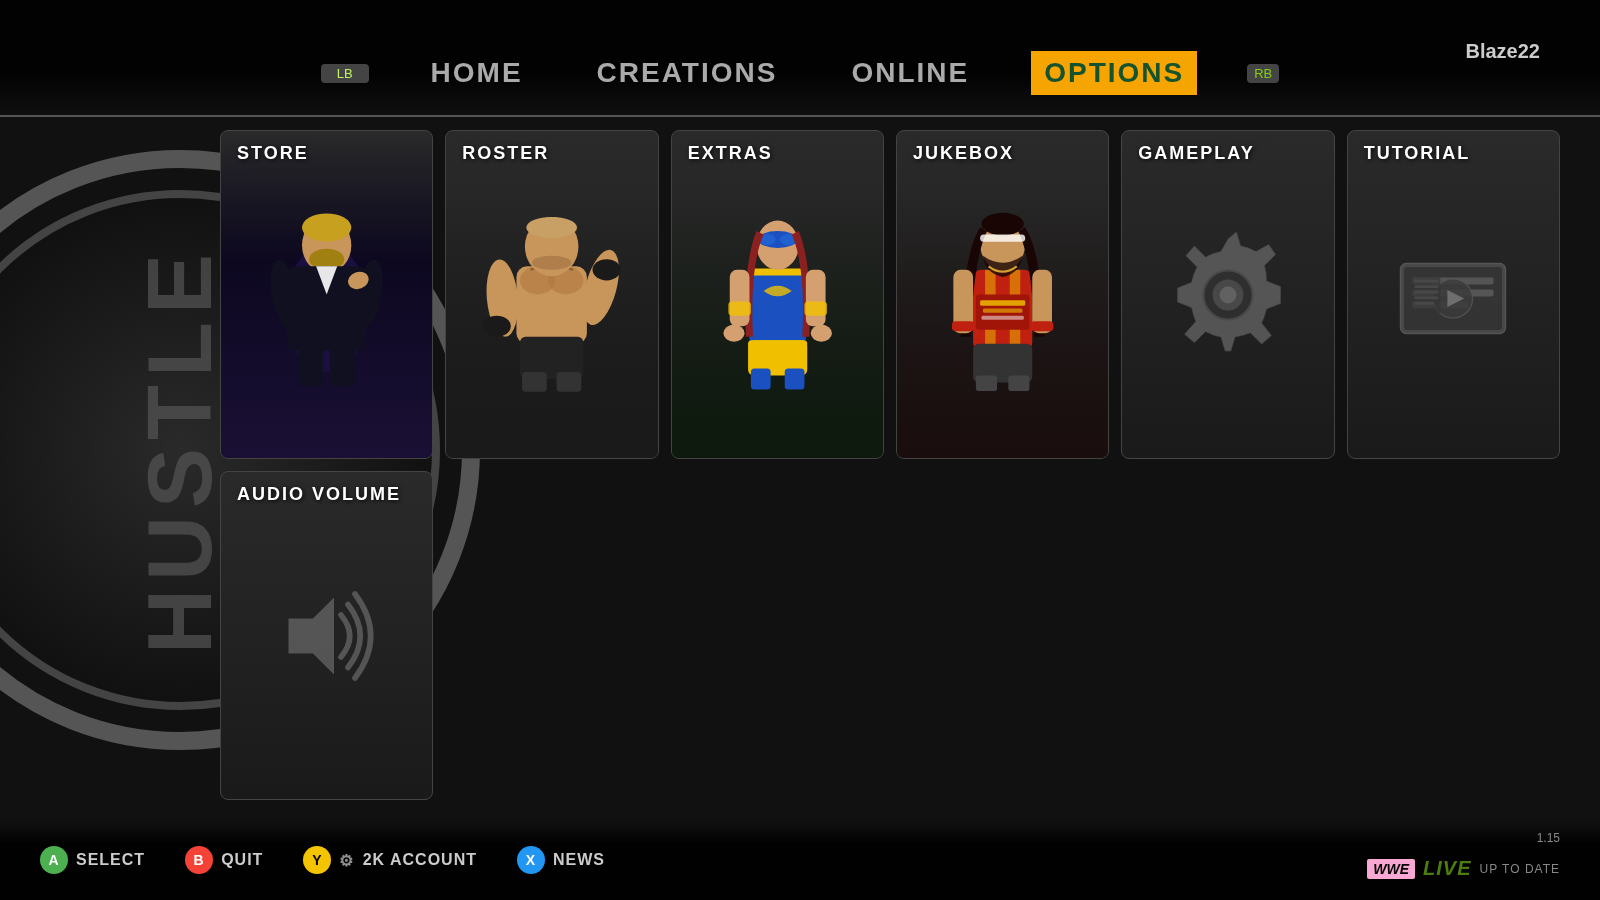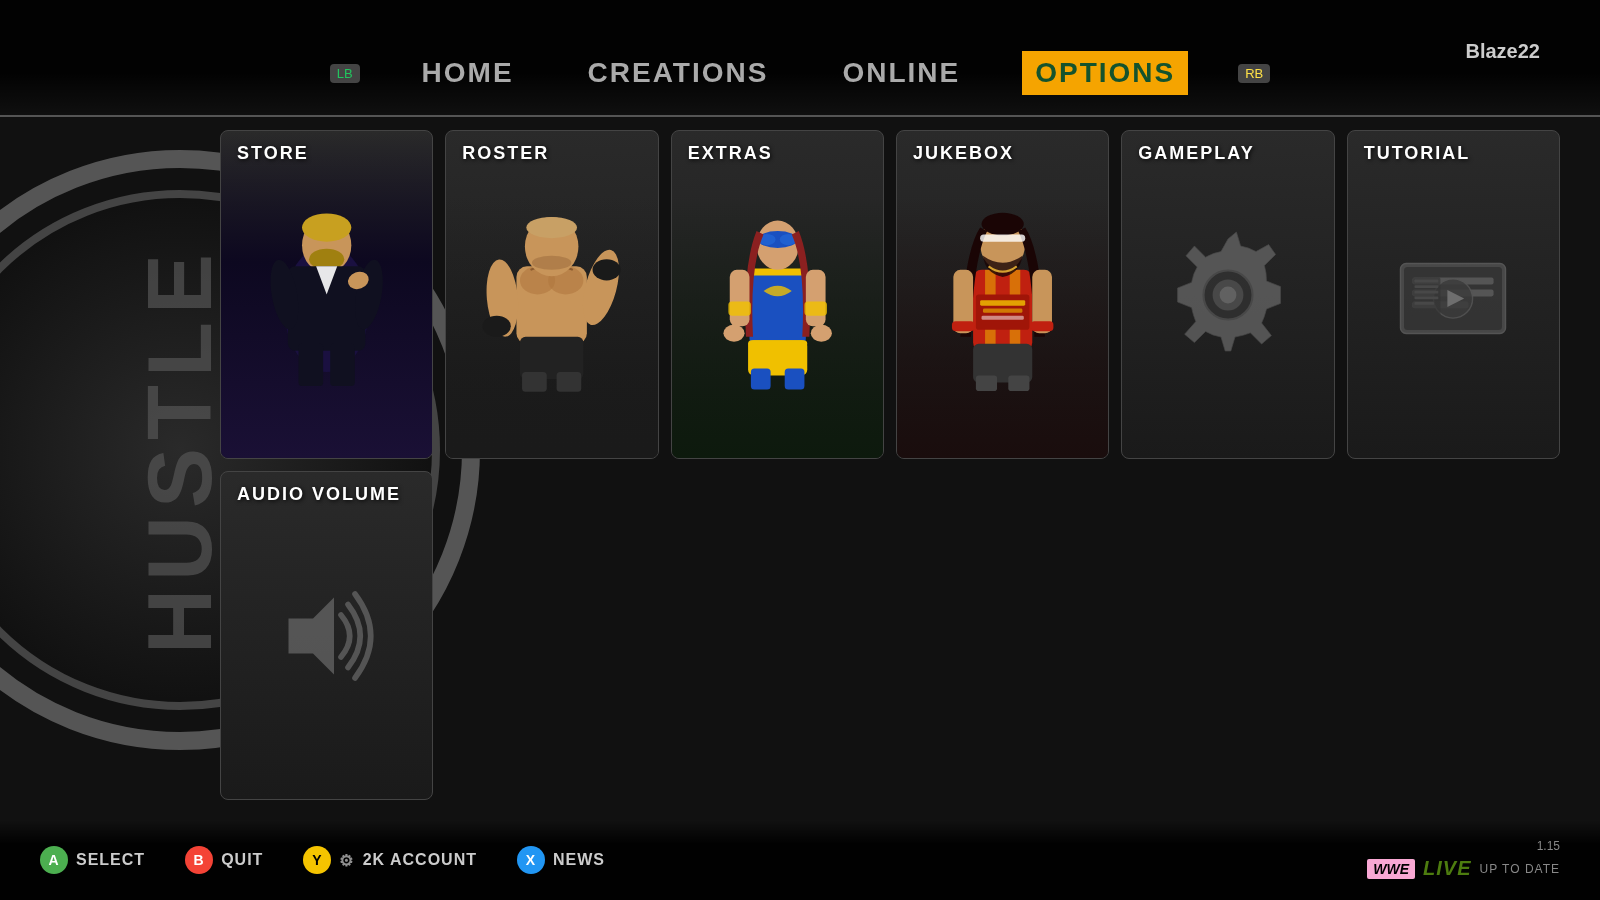--- a/index.html
+++ b/index.html
@@ -209,21 +209,21 @@
     .btn-x { background: #2196F3; color: #fff; }
 
     
     .wwe-live {
       position: absolute;
       bottom: 20px;
       right: 40px;
       display: flex;
       flex-direction: column;
       align-items: flex-end;
-      gap: 2px;
+      gap: 10px;
     }
 
     .version-text {
       font-size: 12px;
       color: #888;
       align-self: flex-end;
       margin-bottom: 2px;
     }
 
     .wwe-logo-area {
@@ -305,30 +305,30 @@
         rgba(200, 0, 0, 0.3) 20px,
         rgba(255,255,255,0.05) 20px,
         rgba(255,255,255,0.05) 40px
       );
     }
 
     .nav-lb {
       font-size: 13px;
       background: #444;
       border-radius: 4px;
-      padding: 2px 7px;
-      color: #22c55e;
+      padding: 2px 16px;
+      color: #bef264;
     }
 
     .nav-rb {
       font-size: 13px;
       background: #444;
       border-radius: 4px;
       padding: 2px 7px;
-      color: #fde047;
+      color: #84cc16;
     }
   </style>
 </head>
 <body>
 
 <div class="bg-wheel">
   <div class="bg-wheel-inner">
     <div class="hustle-text">HUSTLE</div>
   </div>
 </div>

